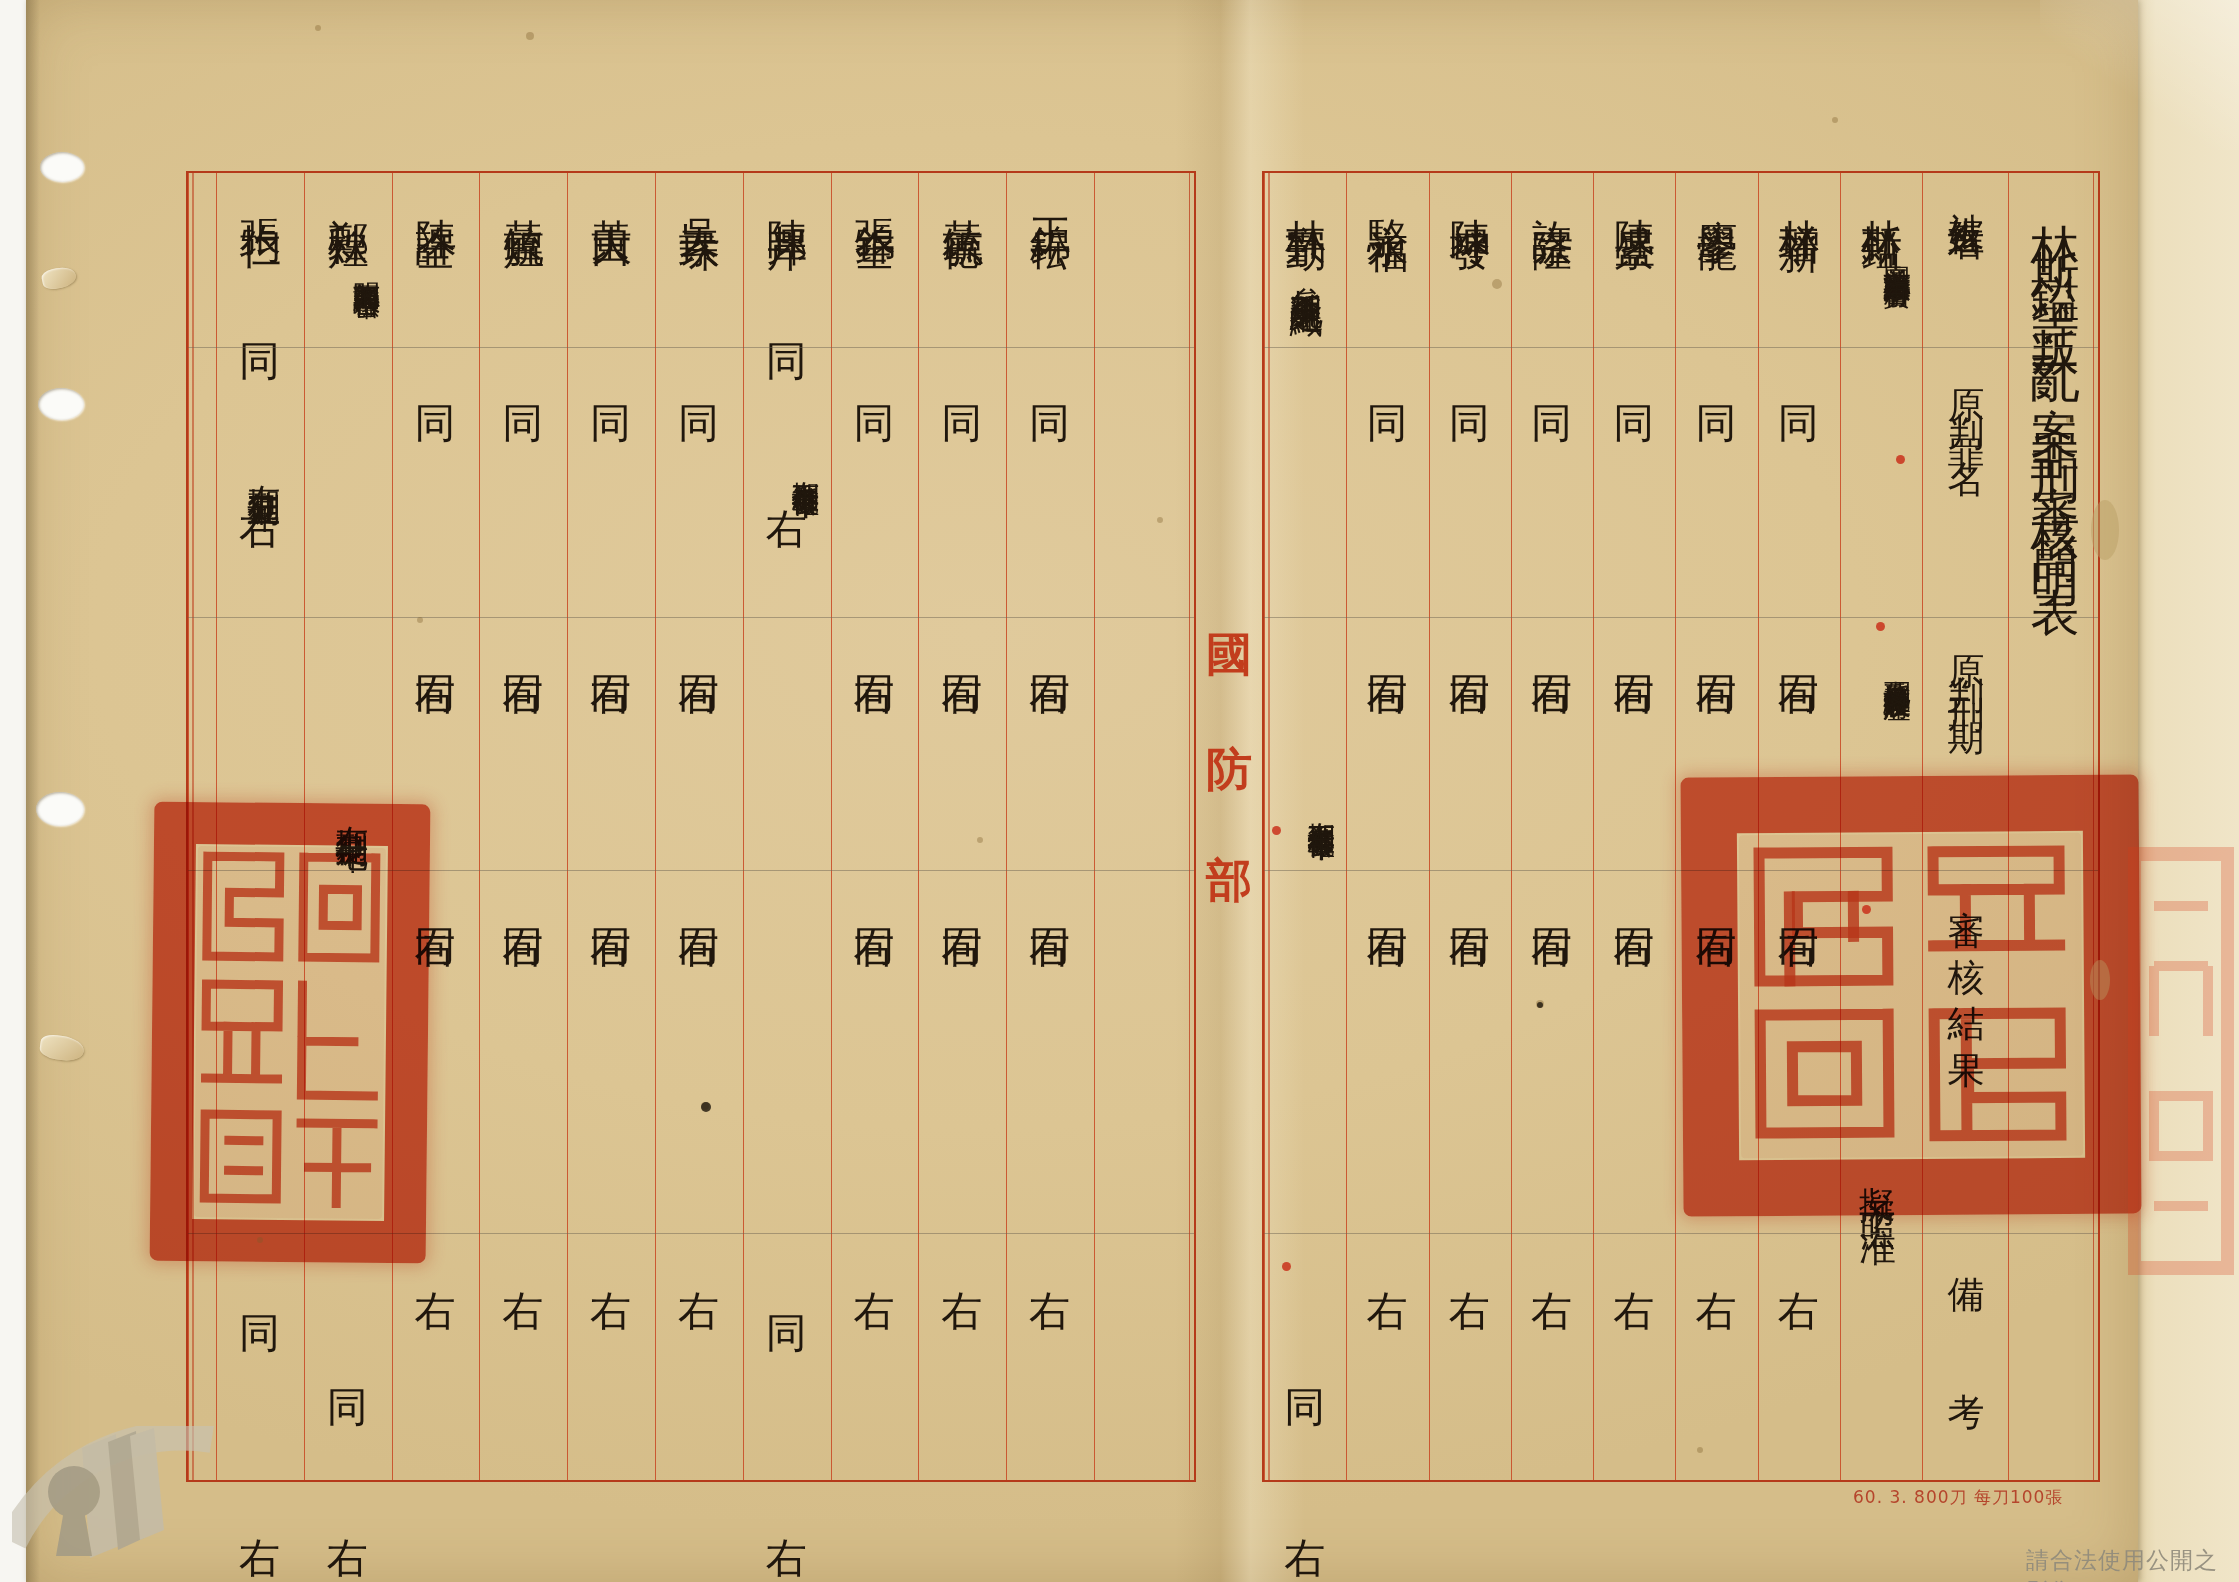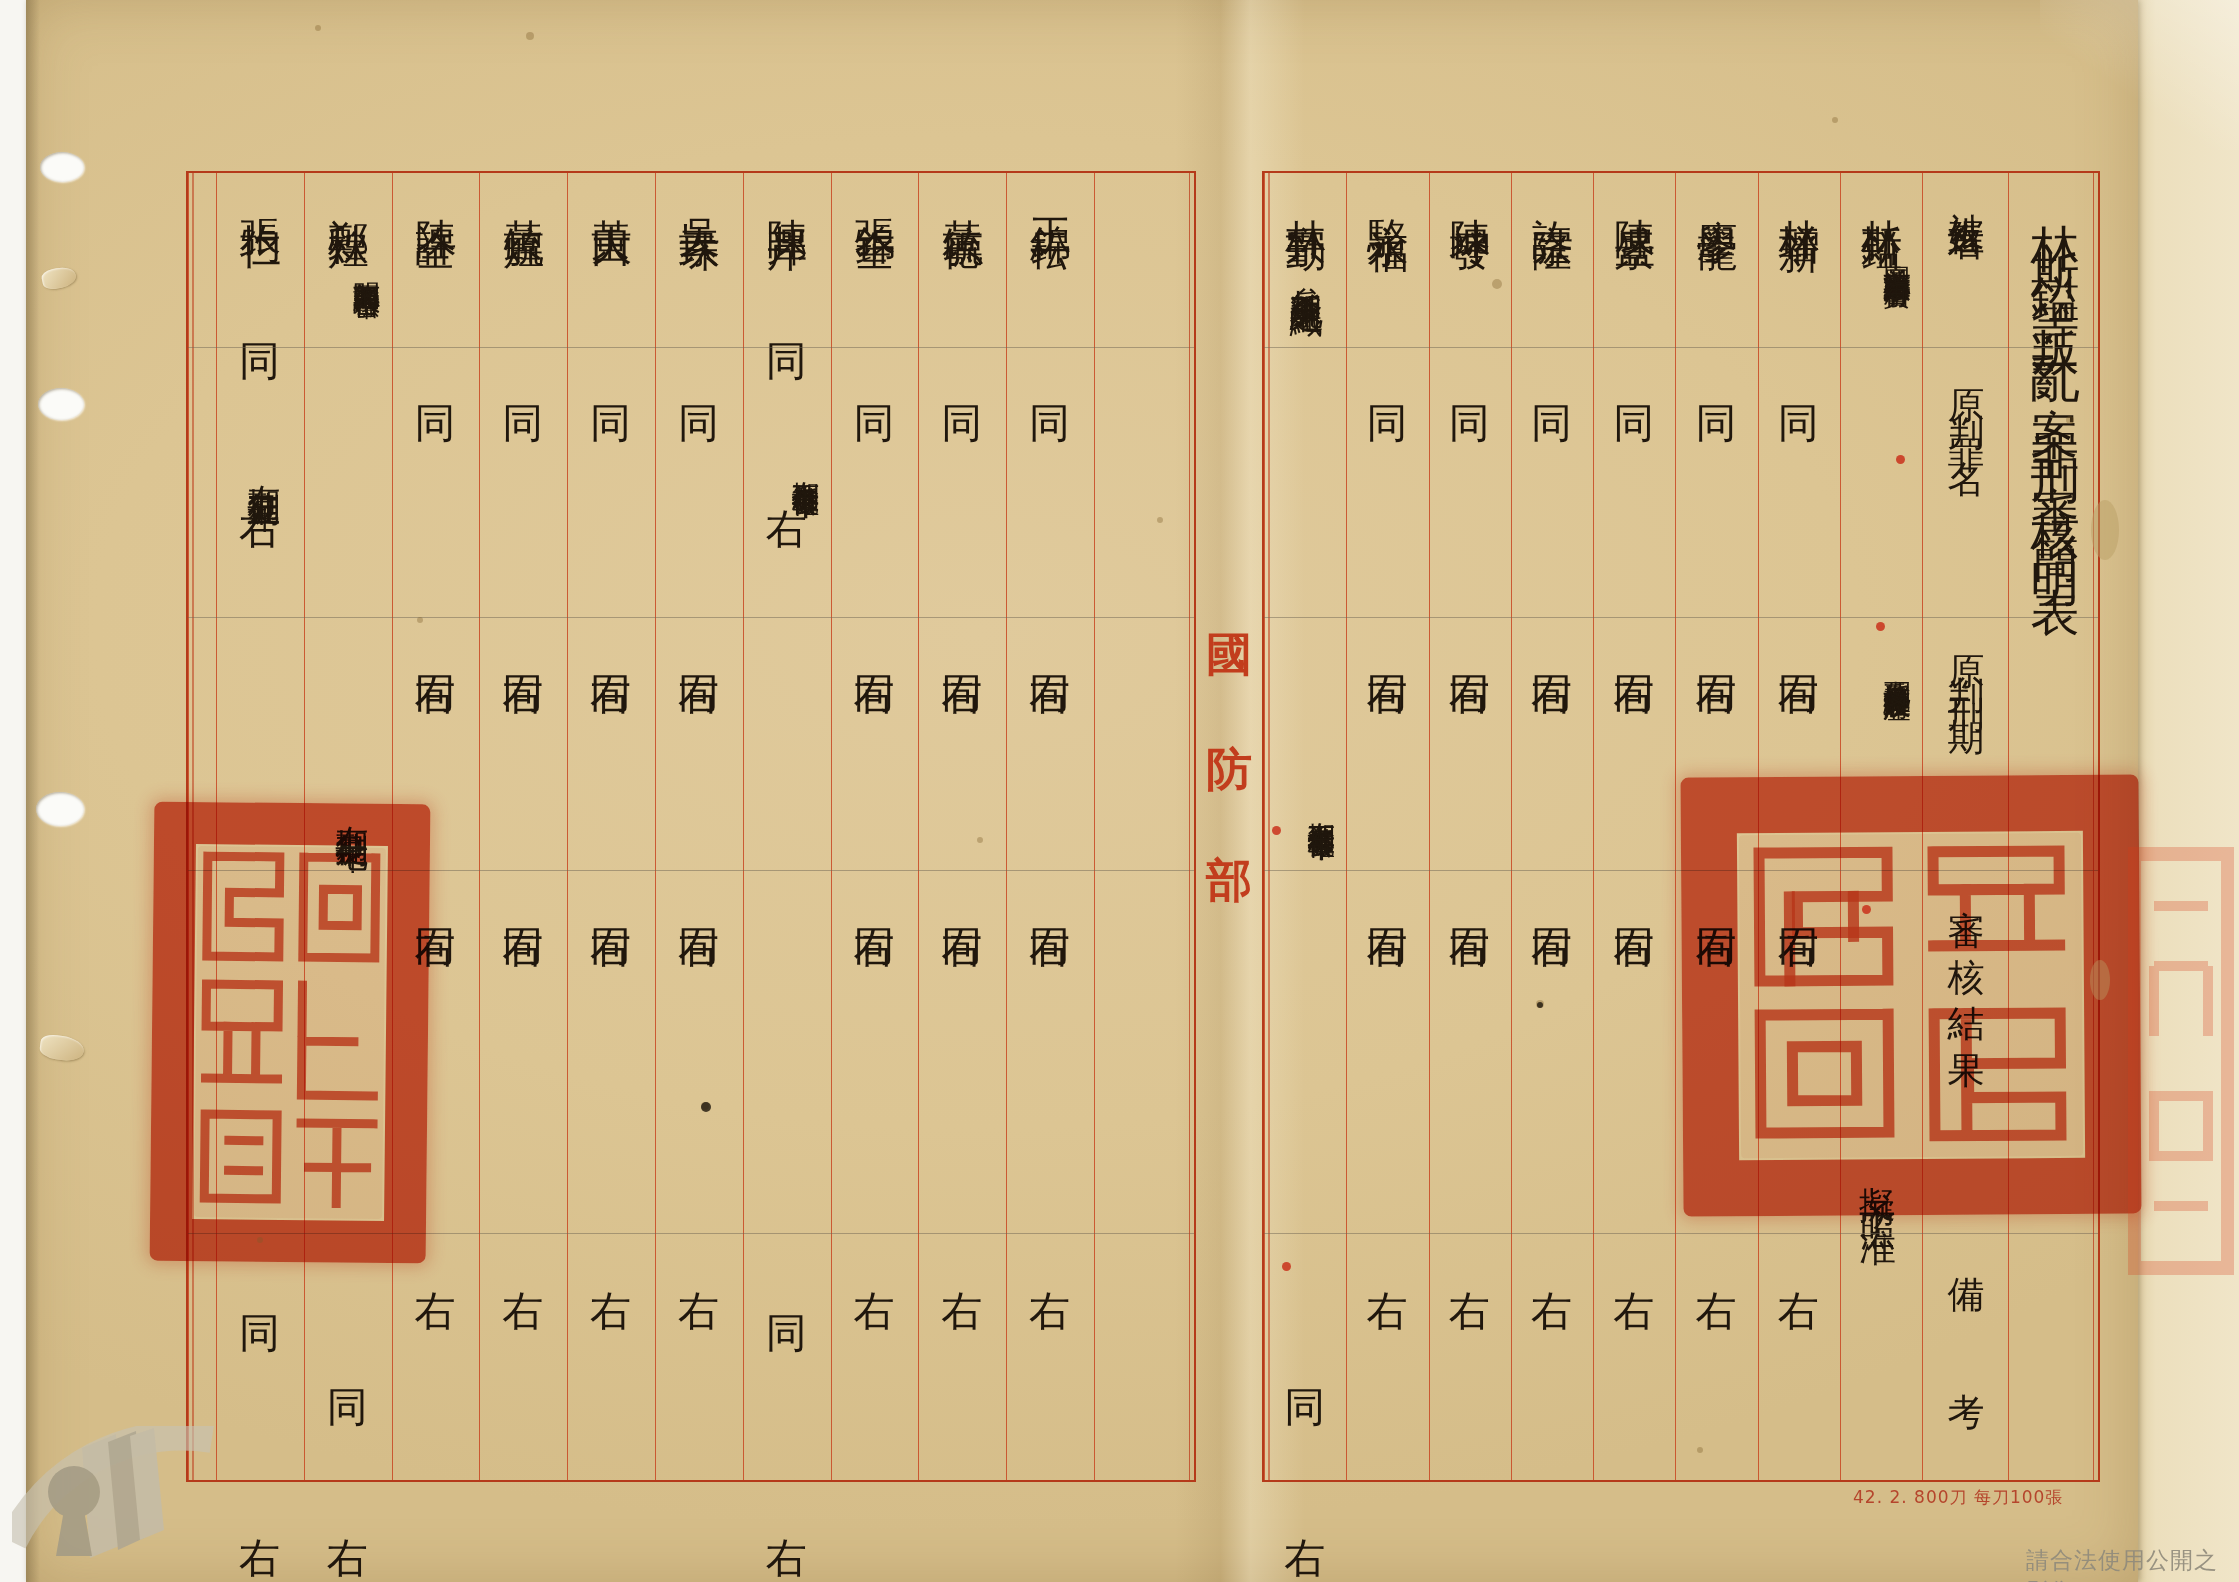--- a/index.html
+++ b/index.html
@@ -575,21 +575,21 @@
       <path d="M12 270 h72 v84 h-72 z M36 296 h30 M36 326 h30"></path>
       <path d="M108 278 h72 M144 278 v80 M116 322 h58"></path>
     </svg>
   </div>
 
   <svg class="seal-bleed" viewBox="0 0 106 430" stroke="rgba(213,60,28,.9)" fill="none" stroke-width="10">
     <rect x="6" y="8" width="94" height="414" stroke-width="14"></rect>
     <path d="M26 60 h54 M26 120 h54 M26 120 v70 M80 120 v70 M26 250 h54 v60 h-54 z M26 360 h54"></path>
   </svg>
 
-  <div class="print-note">42. 2. 800刀 每刀100張</div>
+  <div class="print-note">60. 3. 800刀 每刀100張</div>
   <div class="usage-watermark">請合法使用公開之影像</div>
 
   <div class="hole hole1"></div>
   <div class="hole hole2"></div>
   <div class="hole hole3"></div>
   <div class="tear tear1"></div>
   <div class="tear tear2"></div>
 
   <svg class="logo" width="204" height="156" viewBox="0 0 204 156">
     <path d="M0 116 A190 190 0 0 1 200 12" stroke="#c7c2b1" stroke-width="30" fill="none" opacity=".75"></path>

